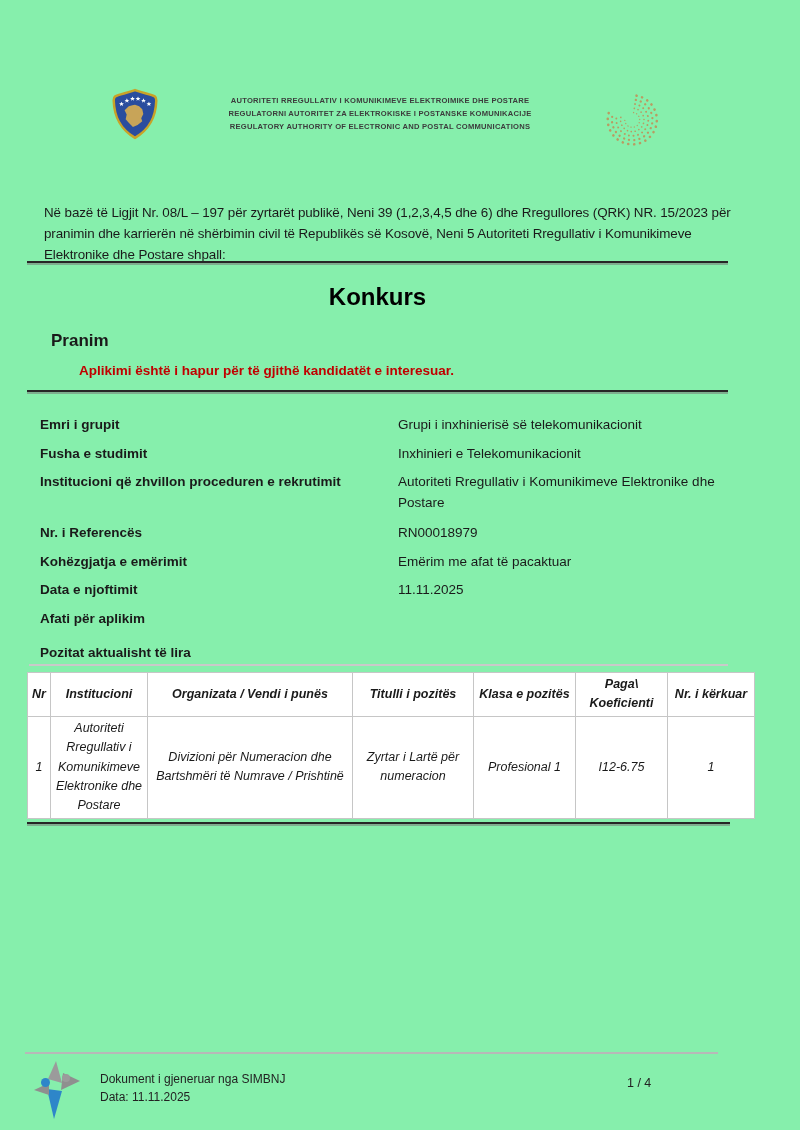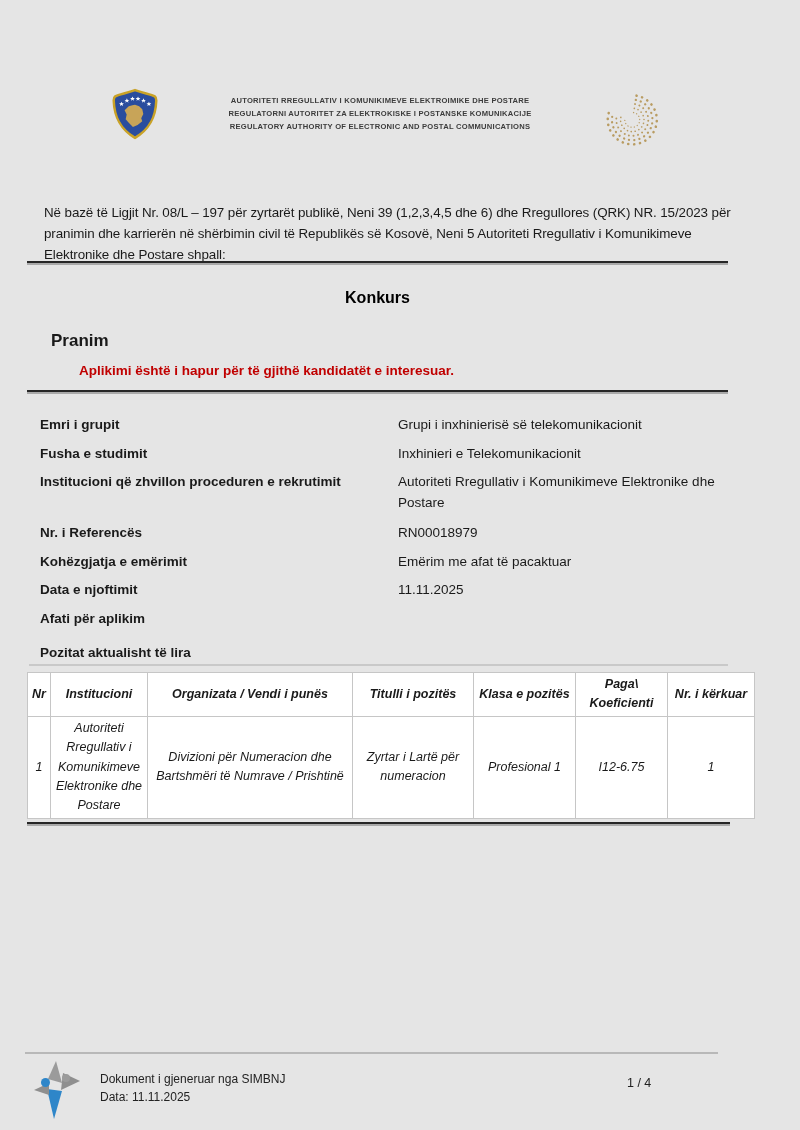--- a/index.html
+++ b/index.html
@@ -1,36 +1,36 @@
 <!DOCTYPE html>
 <html><head>
 <meta charset="utf-8">
 <style>
   * { margin:0; padding:0; box-sizing:border-box; }
   html,body { background:#fff; }
   .page {
-    position:relative; width:800px; height:1130px; background:#e5e5e5;
+    position:relative; width:800px; height:1130px; background:#86efac;
     font-family:"Liberation Sans","DejaVu Sans",sans-serif; color:#1a1a1a;
     overflow:hidden; margin:0 auto;
   }
   
   .emblem { position:absolute; left:108px; top:87px; }
   .org-lines { position:absolute; left:215px; top:94px; width:330px; text-align:center;
     font-size:7.6px; line-height:13px; letter-spacing:.25px; color:#3c3c3c; font-weight:bold; }
   .arkep { position:absolute; left:595px; top:90px; }
   
   .rule-dark { position:absolute; left:27px; width:701px; height:2px; background:#262626;
     box-shadow:0 2px 0 rgba(120,120,120,.55); }
   .rule-light { position:absolute; left:29px; width:699px; height:2px; background:#c9c9c9; }
   
   .intro { position:absolute; left:44px; top:202px; width:706px;
     font-size:13.4px; line-height:21px; letter-spacing:-.1px; }
   
-  .title { position:absolute; left:27px; top:289px; width:701px; text-align:center;
-    font-size:16px; font-weight:bold; color:#000; }
+  .title { position:absolute; left:27px; top:283px; width:701px; text-align:center;
+    font-size:24px; font-weight:bold; color:#000; }
   .section-heading { position:absolute; left:51px; top:331px; font-size:17px; font-weight:bold; }
   .notice { position:absolute; left:51px; top:363px; font-size:13.5px; font-weight:bold; color:#c00000;margin-left:28px; }
   
   .fields { position:absolute; left:40px; top:414px; width:706px; }
   .field-row { display:flex; align-items:flex-start; margin-bottom:7.5px; }
   .field-row.gap-after { margin-bottom:9px; }
   .field-label { width:358px; font-size:13.5px; font-weight:bold; line-height:21px; }
   .field-value { width:332px; font-size:13.5px; line-height:21px; }
   
   .positions-heading { position:absolute; left:40px; top:645px; font-size:13.5px; font-weight:bold; }

